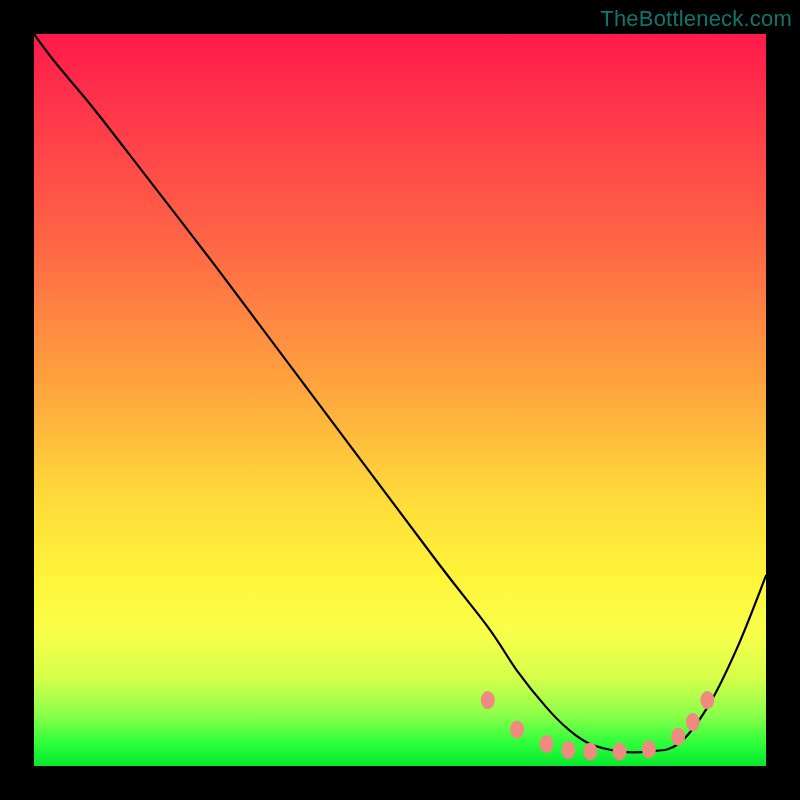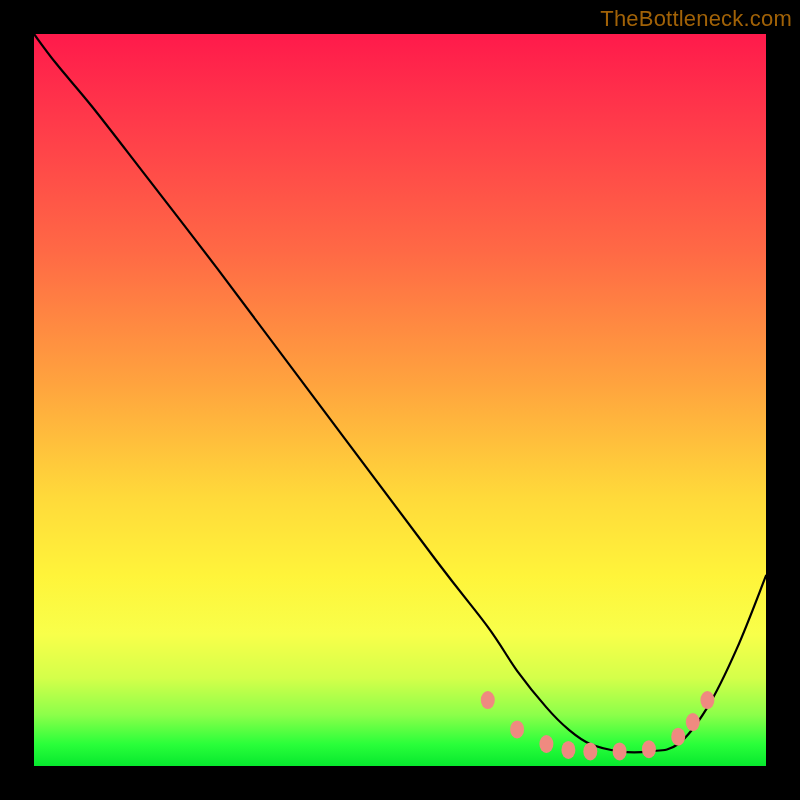--- a/index.html
+++ b/index.html
@@ -36,21 +36,21 @@
       #d4ff4a 88%,
       #8cff4a 93%,
       #2aff3a 97%,
       #07e82e 100%
     );
   }
   .attribution {
     position: absolute;
     top: 6px;
     right: 8px;
-    color: #a16207;
+    color: #0f766e;
     font-size: 22px;
     font-weight: 400;
     letter-spacing: 0.2px;
     z-index: 5;
   }
   svg.curve {
     position: absolute;
     left: 0;
     top: 0;
     width: 732px;

